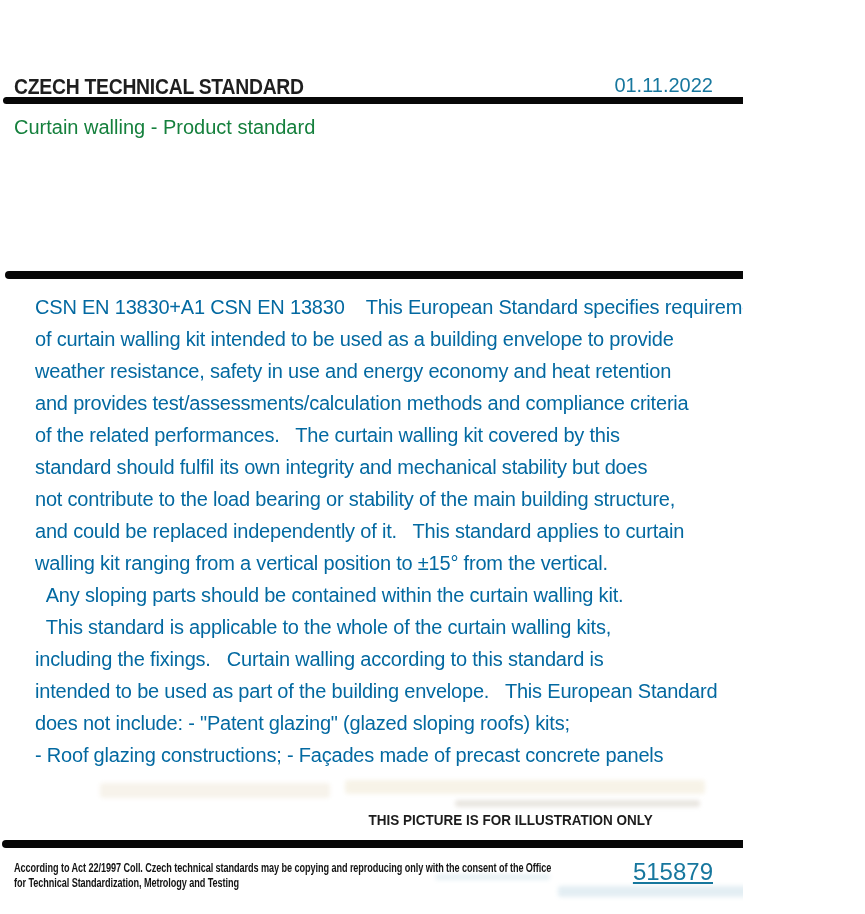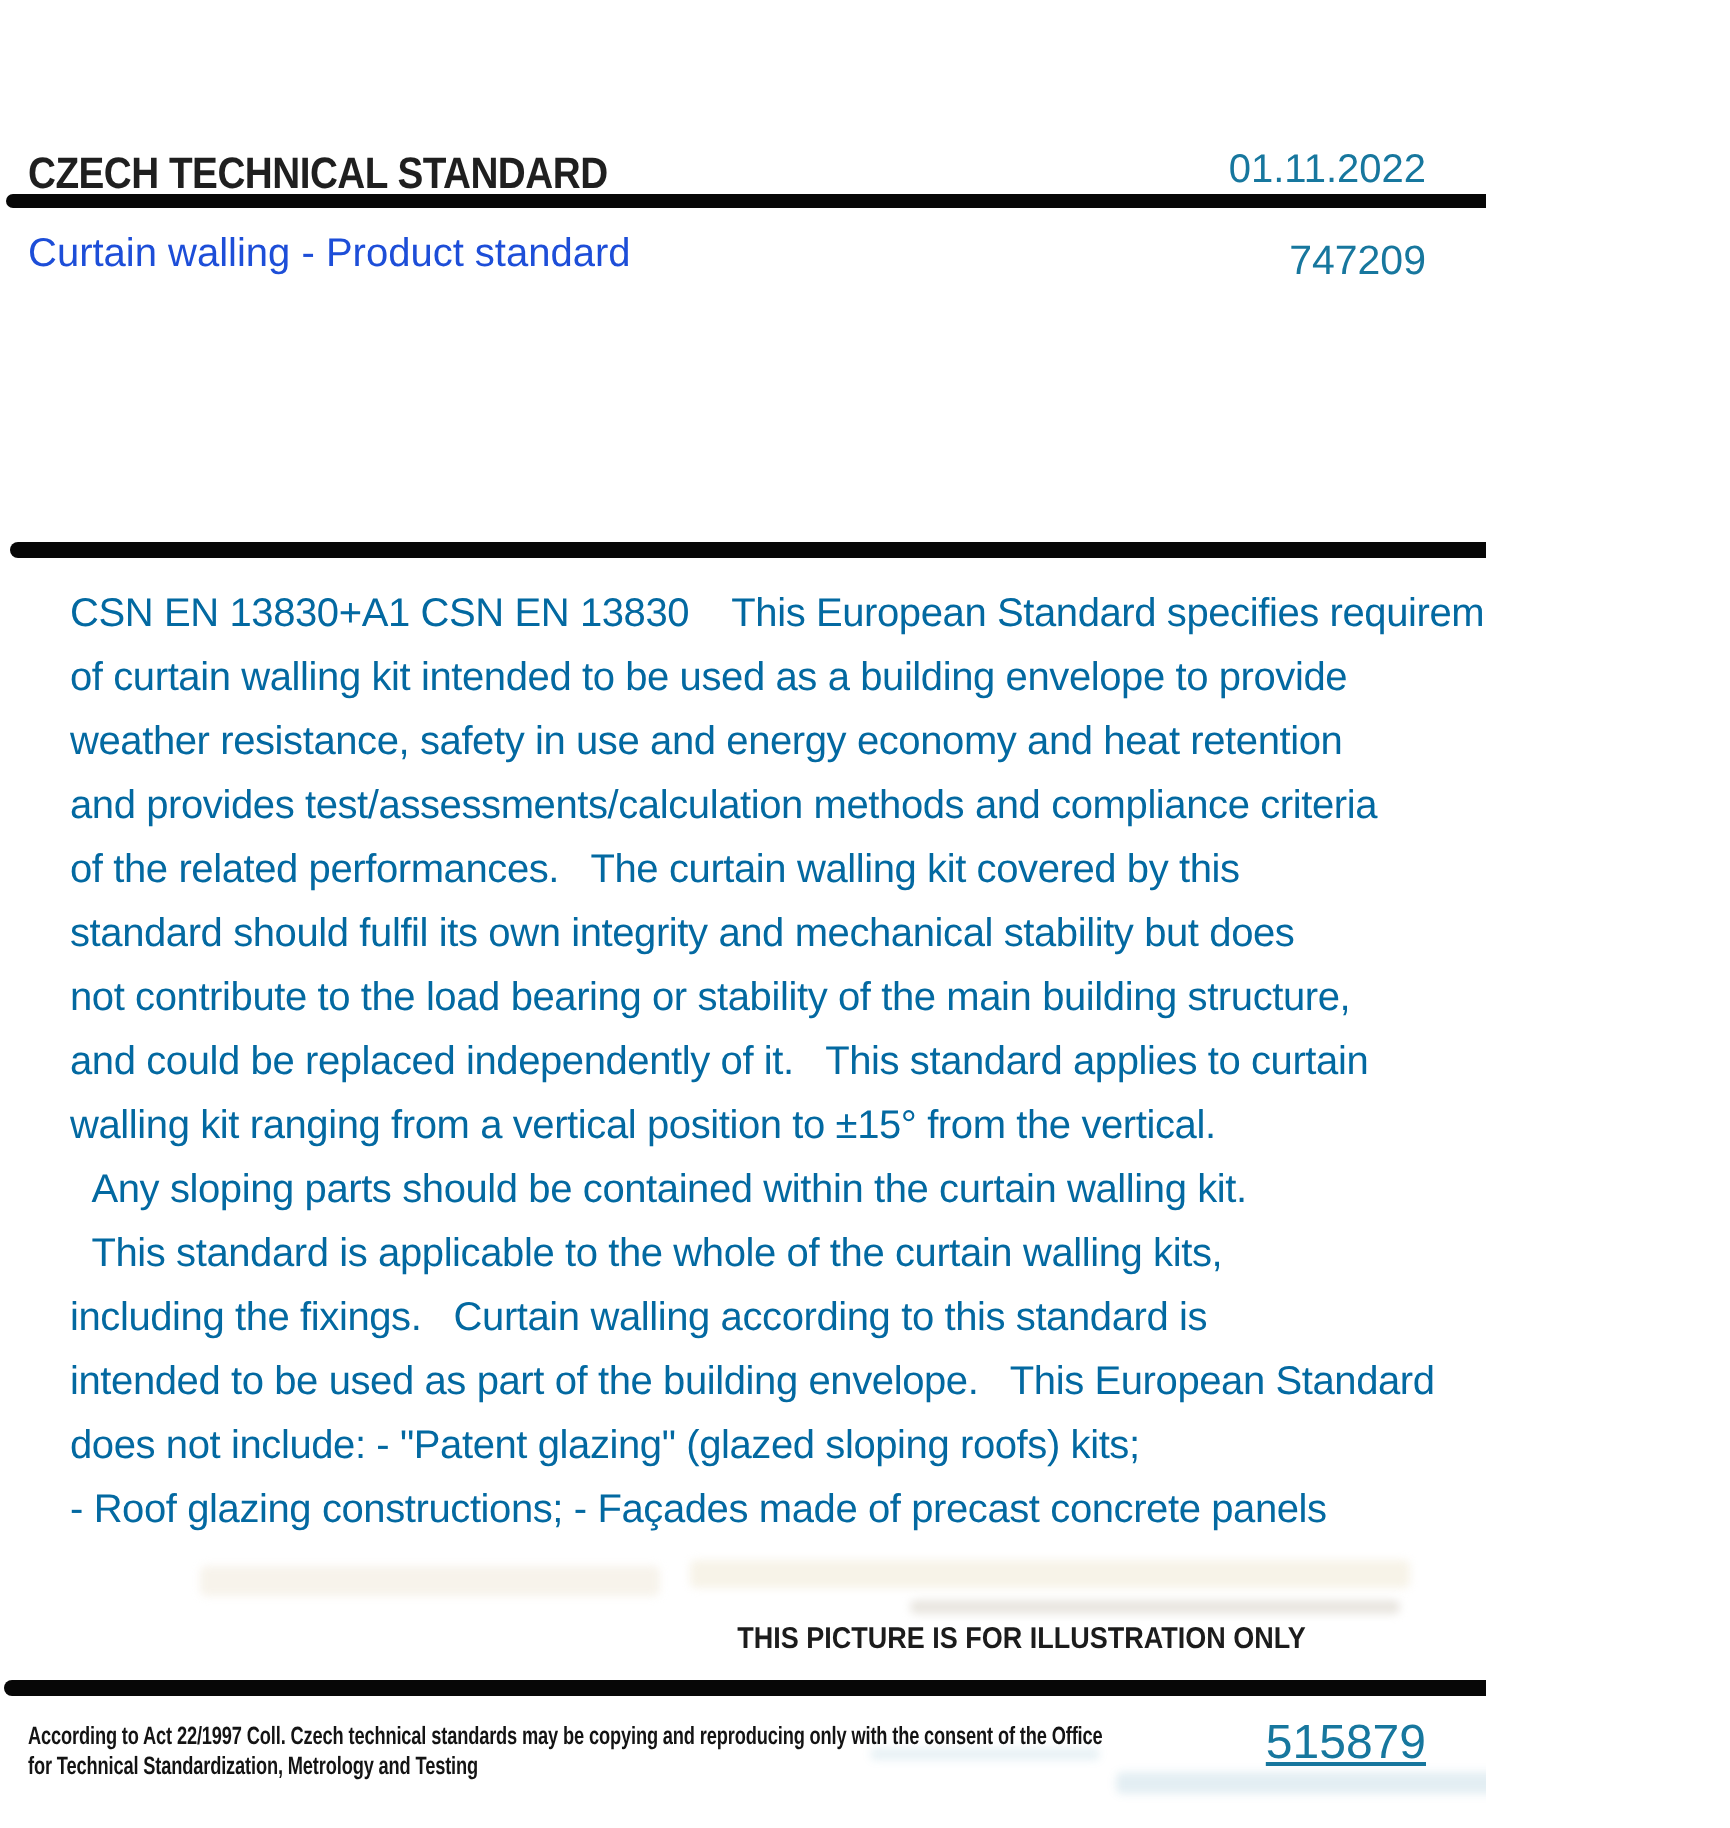--- a/index.html
+++ b/index.html
@@ -20,21 +20,21 @@
     font-size:22px;font-weight:bold;color:#1f1f1f;
     letter-spacing:-0.3px;white-space:nowrap;
     transform:scaleX(0.88);transform-origin:0 50%;
   }
   .issue-date{
     position:absolute;right:30px;top:74px;
     font-size:20px;color:#17779E;white-space:nowrap;margin-left:44px;
   }
   .product-title{
     position:absolute;left:14px;top:116px;
-    font-size:20px;color:#1d4ed8;white-space:nowrap;
+    font-size:20px;color:#15803d;white-space:nowrap;
   }
   .ref-block{
     position:absolute;right:30px;top:115px;
     text-align:right;font-size:20.5px;line-height:32px;color:#17779E;
   }
   .body-text{
     position:absolute;left:14px;top:291px;width:836px;
     font-size:20px;line-height:32px;letter-spacing:-0.2px;
     color:#0369a1;white-space:pre-wrap;margin-left:21px;
   }
@@ -67,21 +67,20 @@
 
   <div class="doc-type">CZECH TECHNICAL STANDARD</div>
 
   <div class="issue-date">01.11.2022</div>
 
   <div class="rule rule-header"></div>
 
   <div class="product-title">Curtain walling - Product standard</div>
 
   <div class="ref-block">
-    <div>747209</div>
   </div>
 
   <div class="rule rule-mid"></div>
 
   <div class="body-text">CSN EN 13830+A1 CSN EN 13830    This European Standard specifies requirements
 of curtain walling kit intended to be used as a building envelope to provide
 weather resistance, safety in use and energy economy and heat retention
 and provides test/assessments/calculation methods and compliance criteria
 of the related performances.   The curtain walling kit covered by this
 standard should fulfil its own integrity and mechanical stability but does

